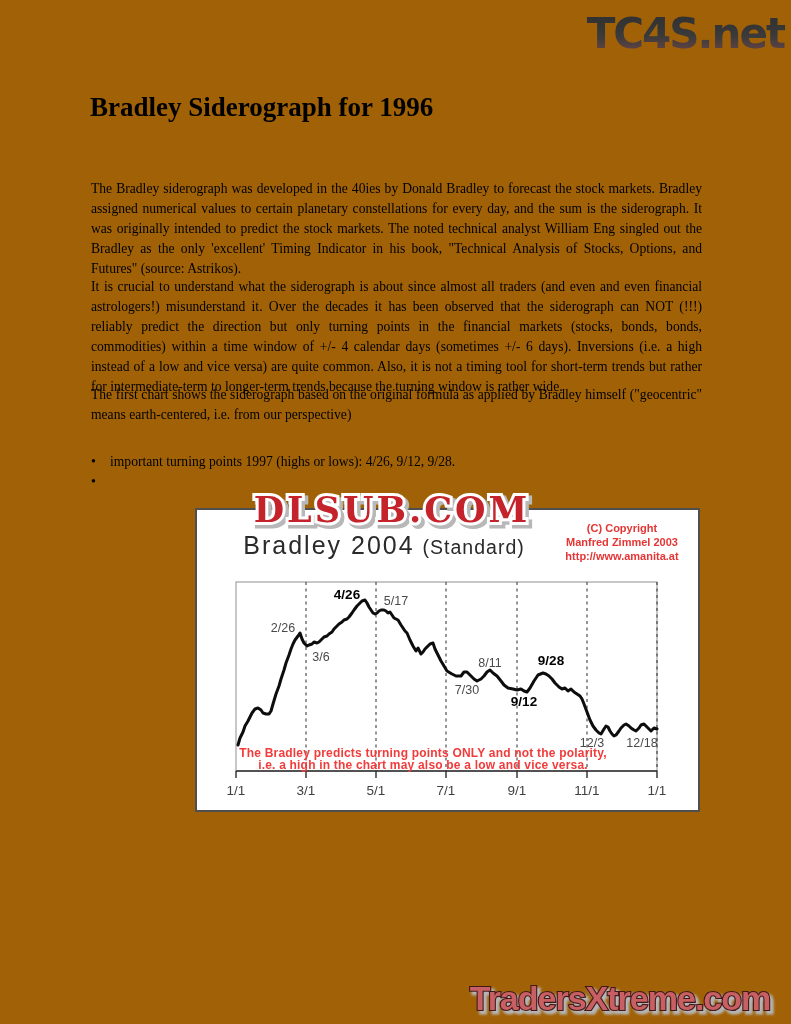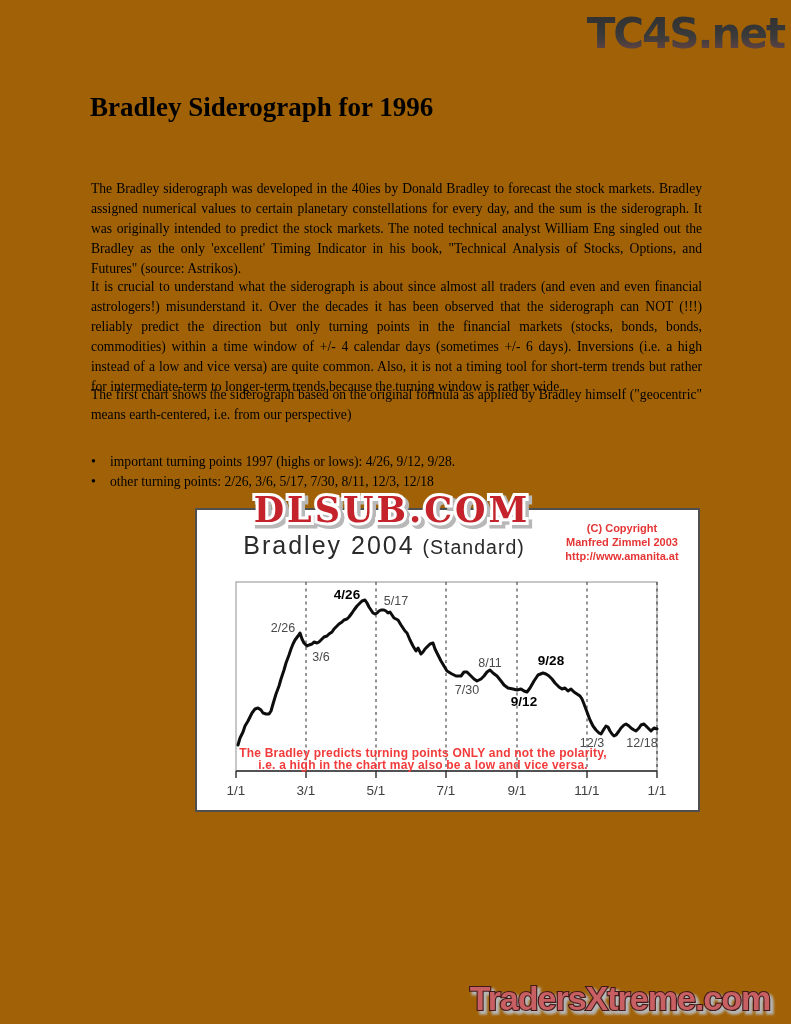--- a/index.html
+++ b/index.html
@@ -85,21 +85,20 @@
   <p class="abs para" id="para2">It is crucial to understand what the siderograph is about since almost all traders (and even and even financial astrologers!) misunderstand it. Over the decades it has been observed that the siderograph can NOT (!!!) reliably predict the direction but only turning points in the financial markets (stocks, bonds, bonds, commodities) within a time window of +/- 4 calendar days (sometimes +/- 6 days). Inversions (i.e. a high instead of a low and vice versa) are quite common. Also, it is not a timing tool for short-term trends but rather for intermediate-term to longer-term trends because the turning window is rather wide.</p>
   <p class="abs para" id="para3">The first chart shows the siderograph based on the original formula as applied by Bradley himself ("geocentric" means earth-centered, i.e. from our perspective)</p>
 
   <div class="abs bullet-list">
     <div class="bullet-item">
       <span class="bullet-marker">•</span>
       <span>important turning points 1997 (highs or lows): 4/26, 9/12, 9/28.</span>
     </div>
     <div class="bullet-item">
       <span class="bullet-marker">•</span>
-      <span>other turning points: 2/26, 3/6, 5/17, 7/30, 8/11, 12/3, 12/18</span>
     </div>
   </div>
 
   <div class="abs chart-box">
     <svg id="chart-svg" width="505" height="304" viewBox="0 0 505 304">
       <g id="chart-gen">
           <rect x="1" y="1" width="503" height="302" fill="#ffffff" stroke="#4f4f4f" stroke-width="2"></rect>
           <rect x="41" y="74" width="421" height="189" fill="none" stroke="#8f8f8f" stroke-width="1"></rect>
           <line x1="111" y1="74" x2="111" y2="263" stroke="#2b2b2b" stroke-width="1" stroke-dasharray="3 3.5"></line>
           <line x1="181" y1="74" x2="181" y2="263" stroke="#2b2b2b" stroke-width="1" stroke-dasharray="3 3.5"></line>

